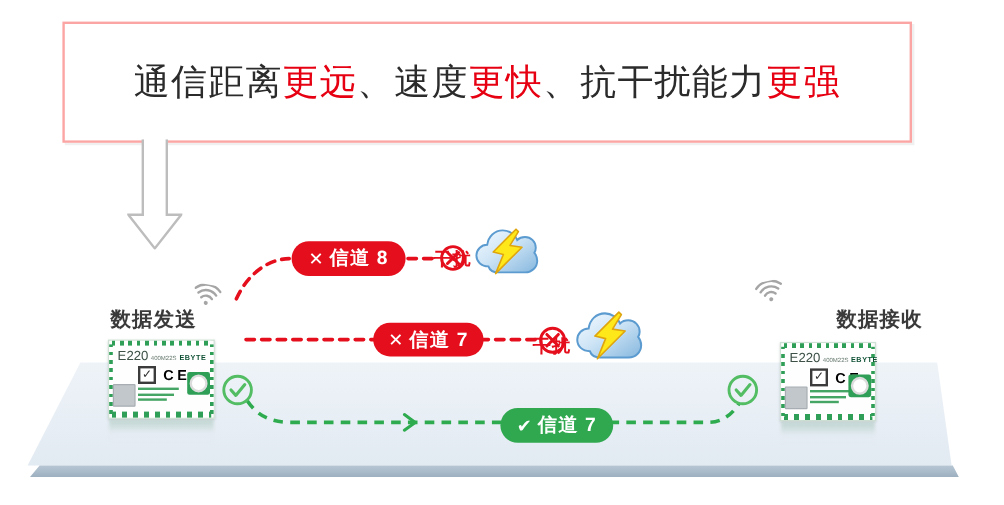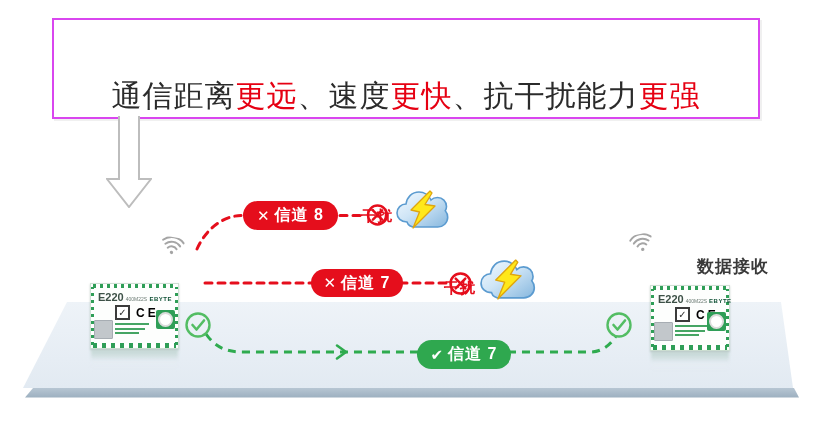--- a/index.html
+++ b/index.html
@@ -1,21 +1,21 @@
 <!DOCTYPE html>
 <html><head>
 <meta charset="utf-8">
 <style>
   html,body{margin:0;padding:0;background:#fff;}
   #canvas{position:relative;width:837px;height:421px;background:#ffffff;overflow:hidden;
           font-family:"Liberation Sans","DejaVu Sans",sans-serif;}
   
   .banner{position:absolute;left:52px;top:18px;width:708px;height:101px;background:#fff;
-          border:2px solid #d946ef;box-shadow:2px 2px 0 rgba(0,0,0,.06);
-          display:flex;align-items:flex-end;justify-content:center;z-index:2;box-sizing:border-box;}
+          border:2px solid #fca5a5;box-shadow:2px 2px 0 rgba(0,0,0,.06);
+          display:flex;align-items:center;justify-content:center;z-index:2;box-sizing:border-box;}
   .banner-text{font-size:30px;color:#2b2b2b;letter-spacing:1px;white-space:nowrap;}
   .banner-text .em{color:#e60012;}
   .down-arrow{position:absolute;left:106px;top:116px;z-index:3;}
   
   .layer{position:absolute;left:0;top:0;width:837px;height:421px;pointer-events:none;}
   .floor-layer{z-index:0;}
   .net-layer{z-index:4;}
   
   .pill{position:absolute;display:flex;align-items:center;justify-content:center;gap:5px;
         color:#fff;border-radius:15px;font-weight:bold;font-size:16px;z-index:5;letter-spacing:1px;}
@@ -32,21 +32,21 @@
   .m-band{position:absolute;}
   .m-top{left:2px;right:2px;top:0;height:4px;
          background:repeating-linear-gradient(90deg,#2f9e57 0 3px,#ffffff 3px 7px);}
   .m-bottom{left:2px;right:2px;bottom:0;height:5px;
          background:repeating-linear-gradient(90deg,#2f9e57 0 4px,#ffffff 4px 9px);}
   .m-left{left:0;top:3px;bottom:3px;width:3px;
          background:repeating-linear-gradient(0deg,#2f9e57 0 3px,#ffffff 3px 7px);}
   .m-right{right:0;top:3px;bottom:3px;width:3px;
          background:repeating-linear-gradient(0deg,#2f9e57 0 3px,#ffffff 3px 7px);}
   .m-row1{position:absolute;left:7px;right:6px;top:7px;display:flex;align-items:baseline;gap:2px;}
-  .m-model{font-size:11px;font-weight:bold;color:#3d5147;}
+  .m-model{font-size:11px;font-weight:normal;color:#3d5147;}
   .m-variant{font-size:5px;color:#6a7a72;}
   .m-brand{margin-left:auto;font-size:6px;font-weight:bold;color:#0d4f33;letter-spacing:.5px;}
   .m-row2{position:absolute;left:24px;top:21px;display:flex;gap:6px;align-items:center;}
   .m-checkbox{width:11px;height:11px;border:2px solid #3b3b3b;color:#333;font-size:10px;font-weight:bold;
           display:grid;place-items:center;background:#fff;line-height:1;}
   .m-ce{font-size:12px;color:#000000;letter-spacing:3px;font-weight:bold;}
   .m-gray{position:absolute;left:3px;top:36px;width:17px;height:17px;background:#c2c7cb;
           border:1px solid #a7adb3;border-radius:1px;}
   .m-lines{position:absolute;left:24px;top:39px;width:34px;}
   .m-lines i{display:block;height:2px;margin-bottom:2.5px;background:#45a564;}
@@ -155,20 +155,21 @@
   </svg>
   <svg class="wifi" style="left:630px;top:234px;transform:rotate(-12deg);" width="23" height="19" viewBox="0 0 23 19">
     <g fill="none" stroke="#a5a5a5" stroke-width="2" stroke-linecap="round">
       <path d="M7,11.5 A6,6 0 0 1 16,11.5"></path>
       <path d="M4,8 A10.4,10.4 0 0 1 19,8"></path>
       <path d="M1,4.5 A14.8,14.8 0 0 1 22,4.5"></path>
     </g>
     <circle cx="11.5" cy="15.5" r="1.7" fill="#a5a5a5"></circle>
   </svg>
 
+  <div class="dev-label" style="left:92px;top:255px;">数据发送</div>
   <div class="dev-label" style="left:649px;top:255px;margin-left:48px;">数据接收</div>
 
   <div class="module" style="left:90px;top:283px;width:89px;height:66px;">
     <div class="m-band m-top"></div>
     <div class="m-band m-bottom"></div>
     <div class="m-band m-left"></div>
     <div class="m-band m-right"></div>
     <div class="m-row1">
       <span class="m-model">E220</span>
       <span class="m-variant">400M22S</span>

